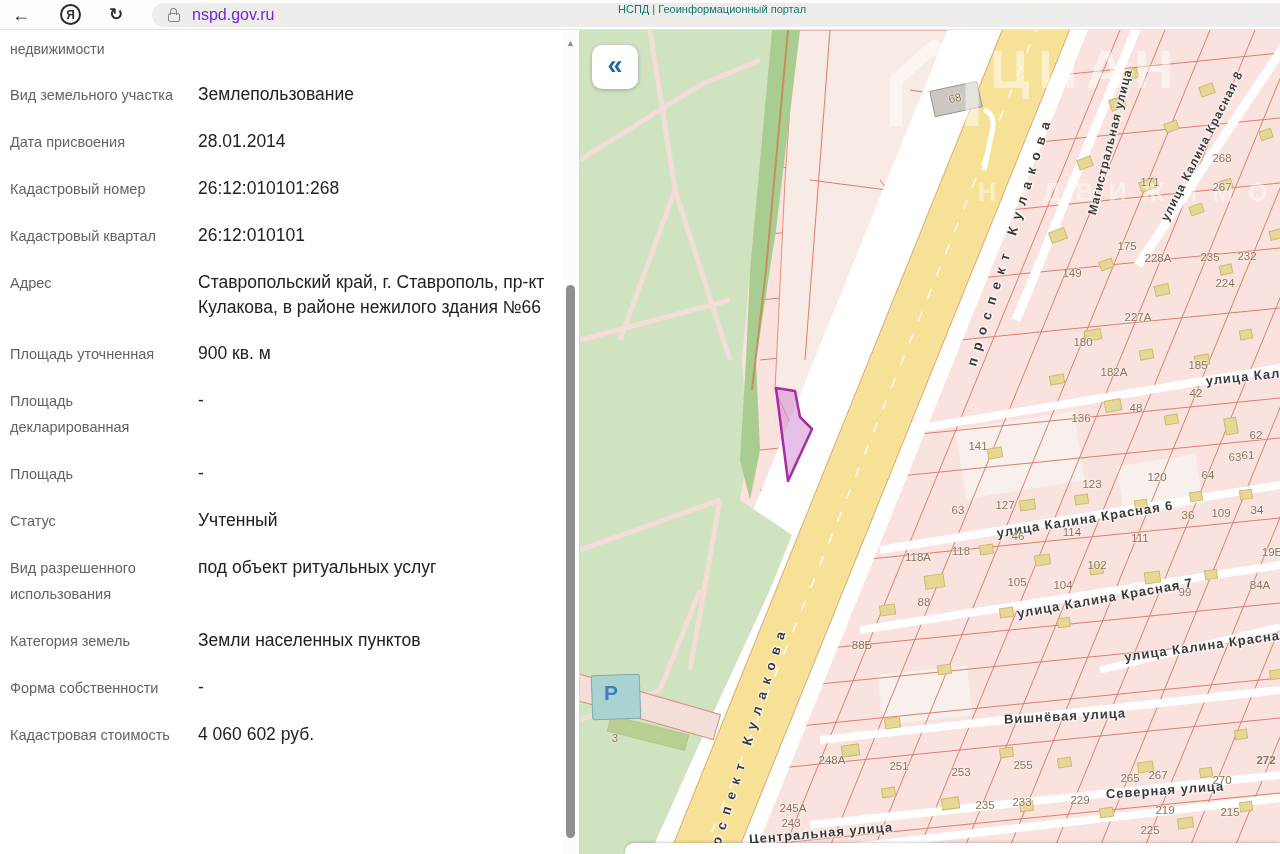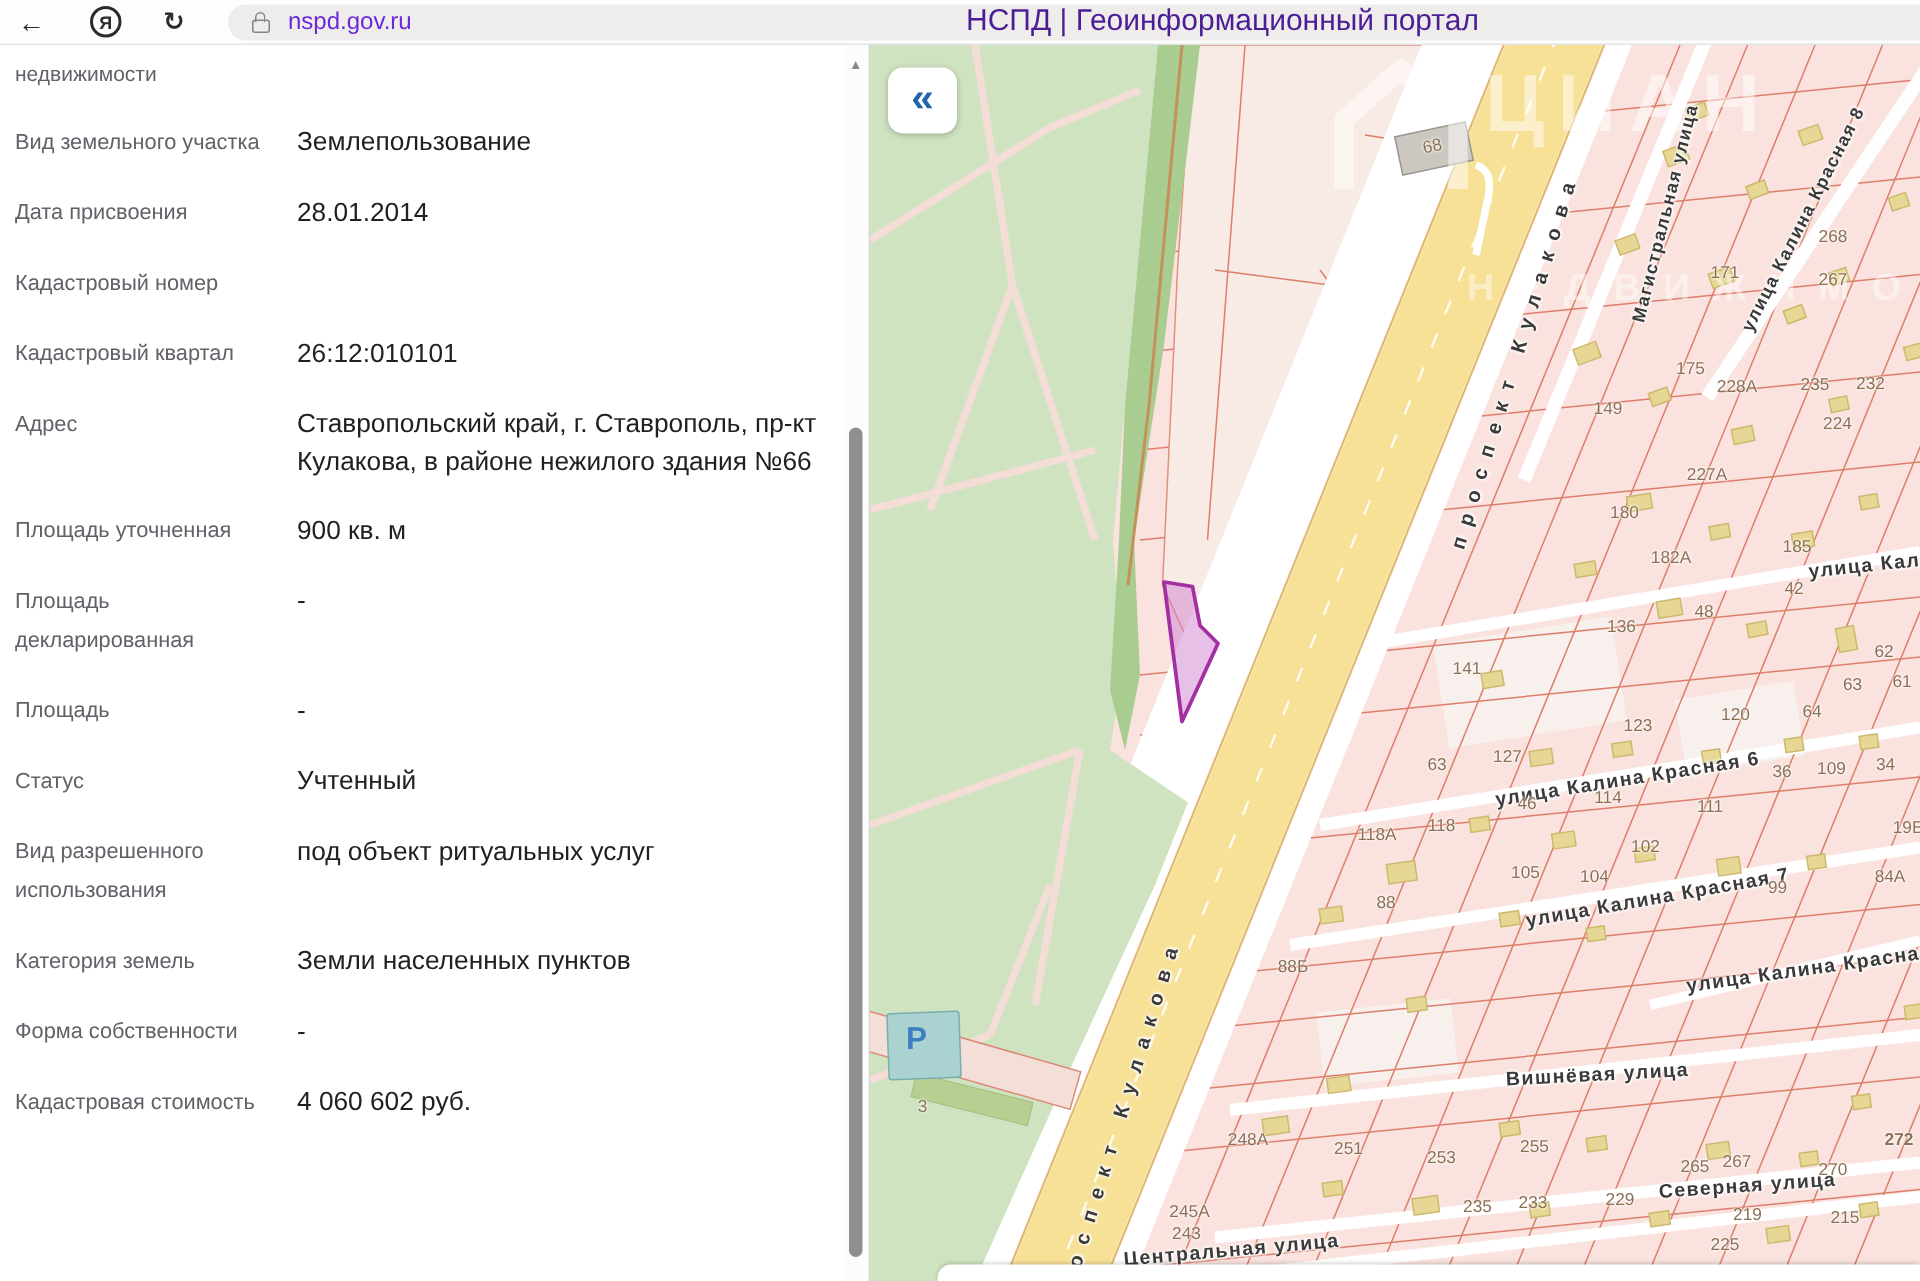--- a/index.html
+++ b/index.html
@@ -17,21 +17,21 @@
            display:flex;align-items:center;justify-content:center;
            font-size:12px;font-weight:bold;color:#2b2b2b;margin-left:26px;}
   #refresh-btn{margin-left:22px;font-size:17px;font-weight:600;}
   #omnibox{position:absolute;left:152px;top:3px;width:1128px;height:24px;background:#eeedeb;
            border-radius:13px 0 0 13px;display:flex;align-items:center;}
   .lock{width:12px;height:9px;border:1.6px solid #848484;border-radius:2px;position:relative;
         margin-left:16px;margin-top:4px;}
   .lock:before{content:'';position:absolute;top:-6px;left:1.4px;width:5px;height:6px;
         border:1.6px solid #848484;border-bottom:none;border-radius:4px 4px 0 0;}
   #url-text{margin-left:12px;font-size:16px;color:#6d28d9;}
-  #page-title{position:absolute;left:492px;top:0;font-size:20px;color:#4c1d95;white-space:nowrap;}
+  #page-title{position:absolute;left:466px;top:0;font-size:11px;color:#0f766e;white-space:nowrap;}
 
   
   #panel{position:absolute;left:0;top:30px;width:580px;height:824px;background:#fff;
          border-right:1px solid #d8d8d8;overflow:hidden;}
   #panel-inner{position:absolute;left:10px;top:8px;width:548px;}
   #panel-header-partial{font-size:14px;color:#5f6368;margin-bottom:22px;line-height:22px;}
   .row{display:flex;margin-bottom:21px;}
   .f-label{flex:0 0 188px;font-size:14.5px;color:#5f6368;line-height:26px;padding-right:10px;}
   .f-value{flex:1;font-size:17.5px;color:#202124;line-height:25px;}
   
@@ -86,20 +86,21 @@
           <div class="row">
             <div class="f-label">Вид земельного участка</div>
             <div class="f-value">Землепользование</div>
           </div>
           <div class="row">
             <div class="f-label">Дата присвоения</div>
             <div class="f-value">28.01.2014</div>
           </div>
           <div class="row">
             <div class="f-label">Кадастровый номер</div>
+            <div class="f-value">26:12:010101:268</div>
           </div>
           <div class="row">
             <div class="f-label">Кадастровый квартал</div>
             <div class="f-value">26:12:010101</div>
           </div>
           <div class="row">
             <div class="f-label">Адрес</div>
             <div class="f-value">Ставропольский край, г. Ставрополь, пр-кт Кулакова, в районе нежилого здания №66</div>
           </div>
           <div class="row">
@@ -282,21 +283,21 @@
         <span class="pnum" style="left: 558px; top: 287px; transform: translate(-50%, -50%) rotate(0deg);">227А</span>
         <span class="pnum" style="left: 503px; top: 312px; transform: translate(-50%, -50%) rotate(0deg);">180</span>
         <span class="pnum" style="left: 534px; top: 342px; transform: translate(-50%, -50%) rotate(0deg);">182А</span>
         <span class="pnum" style="left: 618px; top: 335px; transform: translate(-50%, -50%) rotate(0deg);">185</span>
         <span class="pnum" style="left: 616px; top: 363px; transform: translate(-50%, -50%) rotate(0deg);">42</span>
         <span class="pnum" style="left: 556px; top: 378px; transform: translate(-50%, -50%) rotate(0deg);">48</span>
         <span class="pnum" style="left: 501px; top: 388px; transform: translate(-50%, -50%) rotate(0deg);">136</span>
         <span class="pnum" style="left: 398px; top: 416px; transform: translate(-50%, -50%) rotate(0deg);">141</span>
         <span class="pnum" style="left: 676px; top: 405px; transform: translate(-50%, -50%) rotate(0deg);">62</span>
         <span class="pnum" style="left: 655px; top: 427px; transform: translate(-50%, -50%) rotate(0deg);">63</span>
-        <span class="pnum" style="left: 688px; top: 425px; transform: translate(-50%, -50%) rotate(0deg);">61</span>
+        <span class="pnum" style="left: 668px; top: 425px; transform: translate(-50%, -50%) rotate(0deg);">61</span>
         <span class="pnum" style="left: 628px; top: 445px; transform: translate(-50%, -50%) rotate(0deg);">64</span>
         <span class="pnum" style="left: 577px; top: 447px; transform: translate(-50%, -50%) rotate(0deg);">120</span>
         <span class="pnum" style="left: 512px; top: 454px; transform: translate(-50%, -50%) rotate(0deg);">123</span>
         <span class="pnum" style="left: 378px; top: 480px; transform: translate(-50%, -50%) rotate(0deg);">63</span>
         <span class="pnum" style="left: 425px; top: 475px; transform: translate(-50%, -50%) rotate(0deg);">127</span>
         <span class="pnum" style="left: 438px; top: 506px; transform: translate(-50%, -50%) rotate(0deg);">46</span>
         <span class="pnum" style="left: 492px; top: 502px; transform: translate(-50%, -50%) rotate(0deg);">114</span>
         <span class="pnum" style="left: 560px; top: 508px; transform: translate(-50%, -50%) rotate(0deg);">111</span>
         <span class="pnum" style="left: 608px; top: 485px; transform: translate(-50%, -50%) rotate(0deg);">36</span>
         <span class="pnum" style="left: 641px; top: 483px; transform: translate(-50%, -50%) rotate(0deg);">109</span>

